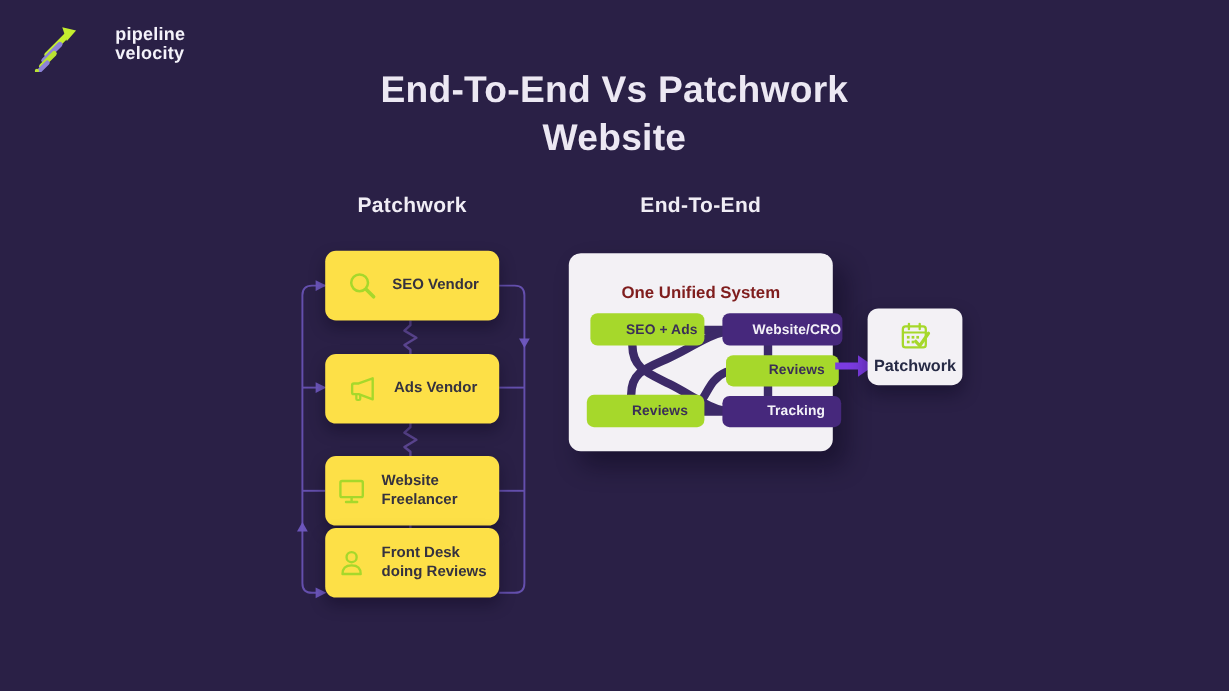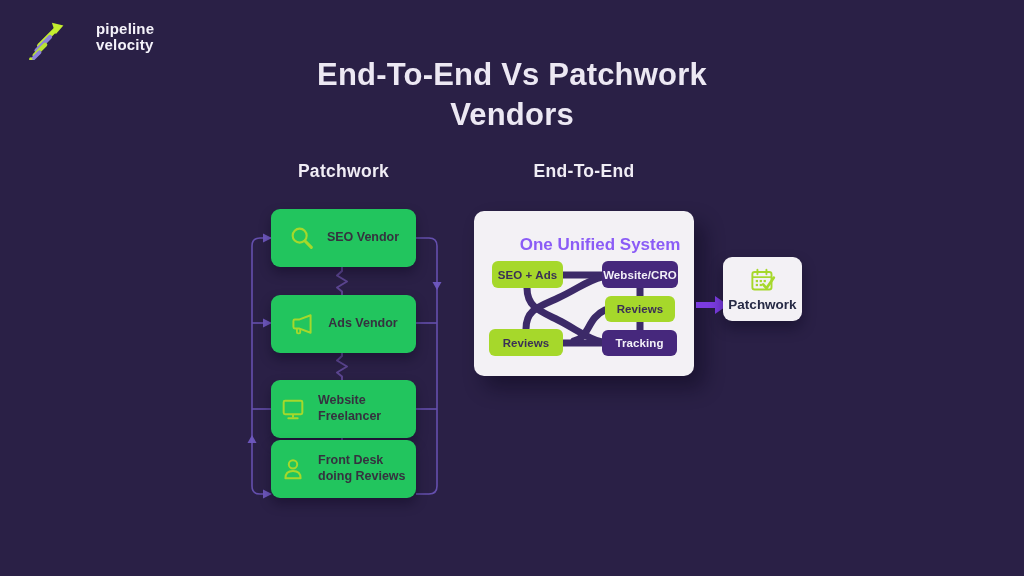--- a/index.html
+++ b/index.html
@@ -16,37 +16,37 @@
     position:absolute;left:312px;top:55px;width:400px;text-align:center;
     color:#ece8f3;font-size:31px;font-weight:700;line-height:1.28;letter-spacing:.2px;
   }
   
   .col-header{position:absolute;text-align:center;color:#f0edf5;font-size:17.5px;font-weight:700;letter-spacing:.3px;}
   .patchwork-header{left:271px;top:161px;width:145px;}
   .ete-header{left:474px;top:161px;width:220px;}
   
   .vcard{
     position:absolute;left:271px;width:145px;height:58px;border-radius:9px;
-    background:#22c55e;box-shadow:0 6px 12px rgba(8,4,24,.35);
+    background:#fde047;box-shadow:0 6px 12px rgba(8,4,24,.35);
     display:flex;align-items:center;justify-content:center;gap:11px;padding:5px 8px;box-sizing:border-box;
   }
   .vcard .vlabel{font-size:12.5px;font-weight:700;color:#35323f;line-height:1.25;max-width:92px;}
   .vicon{flex:0 0 auto;display:block;}
   
   .pw-connectors{position:absolute;left:240px;top:200px;pointer-events:none;}
   
   .unified-card{
     position:absolute;left:474px;top:211px;width:220px;height:165px;border-radius:10px;
     background:#f3f1f5;box-shadow:10px 12px 20px rgba(8,4,24,.45);
   }
-  .unified-title{position:absolute;left:0;top:24px;width:100%;text-align:center;font-size:17px;font-weight:700;color:#8b5cf6;margin-left:16px;}
+  .unified-title{position:absolute;left:0;top:24px;width:100%;text-align:center;font-size:14px;font-weight:700;color:#7f1d1d;}
   .unified-links{position:absolute;left:0;top:0;}
   .chip{
     position:absolute;border-radius:6px;display:flex;align-items:center;justify-content:center;
-    font-size:11.5px;font-weight:700;letter-spacing:.1px;
+    font-size:11.5px;font-weight:700;letter-spacing:.1px;padding-left:24px;
   }
   .chip.green{background:#a6d82b;color:#3a2f56;}
   .chip.purple{background:#46287c;color:#f3f1f8;}
   
   .result-arrow{position:absolute;left:694px;top:290px;pointer-events:none;}
   .result-card{
     position:absolute;left:723px;top:257px;width:79px;height:64px;border-radius:9px;
     background:#f3f1f5;box-shadow:0 7px 14px rgba(8,4,24,.4);
     display:flex;flex-direction:column;align-items:center;justify-content:center;gap:3px;
   }
@@ -67,21 +67,21 @@
       <circle cx="5" cy="47" r="1.8" fill="#b9e233"></circle>
     </svg>
     <div class="logo-text">
       <div>pipeline</div>
       <div>velocity</div>
     </div>
   </div>
 
   <div class="title">
     <div>End-To-End Vs Patchwork</div>
-    <div>Vendors</div>
+    <div>Website</div>
   </div>
 
   <div class="col-header patchwork-header">Patchwork</div>
   <div class="col-header ete-header">End-To-End</div>
 
   <svg class="pw-connectors" width="210" height="330" viewBox="0 0 210 330">
     <g stroke="#6f58c0" stroke-width="1.6" fill="none" opacity="0.85">
 
       <path d="M31,38 H20 Q12,38 12,46 V286 Q12,294 20,294 H25"></path>
       <path d="M12,123 H25"></path>

